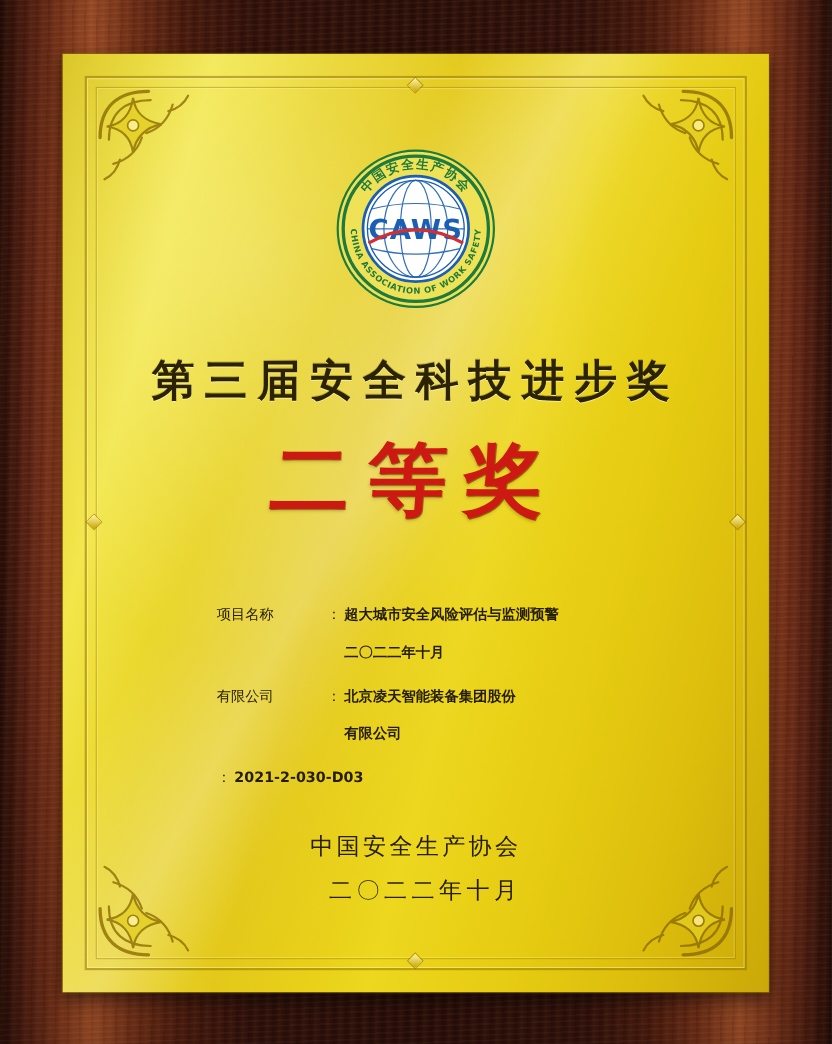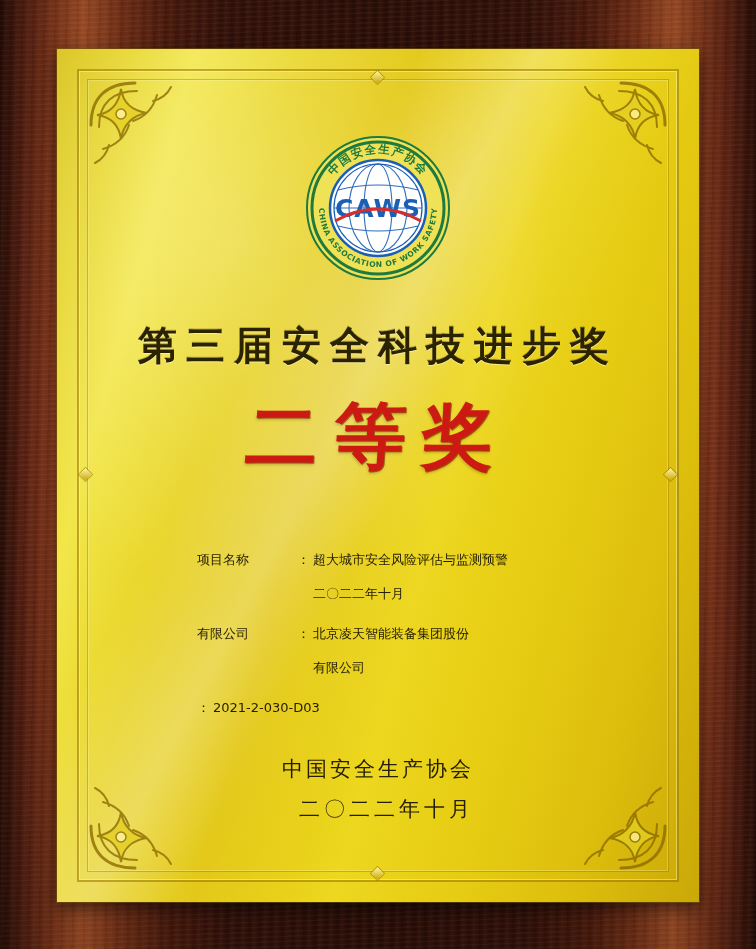--- a/index.html
+++ b/index.html
@@ -193,20 +193,21 @@
     flex: none;
     white-space: pre;
     text-align: left;
   }
   .field-colon {
     width: 16px;
     flex: none;
   }
   .field-value {
     flex: 1;
+    font-weight: bold;
   }
   .field-value .line2 { display: block; }
 
   
   .issuer {
     position: absolute;
     left: 0; right: 0;
     top: 700px;
     text-align: center;
     color: #241d00;

